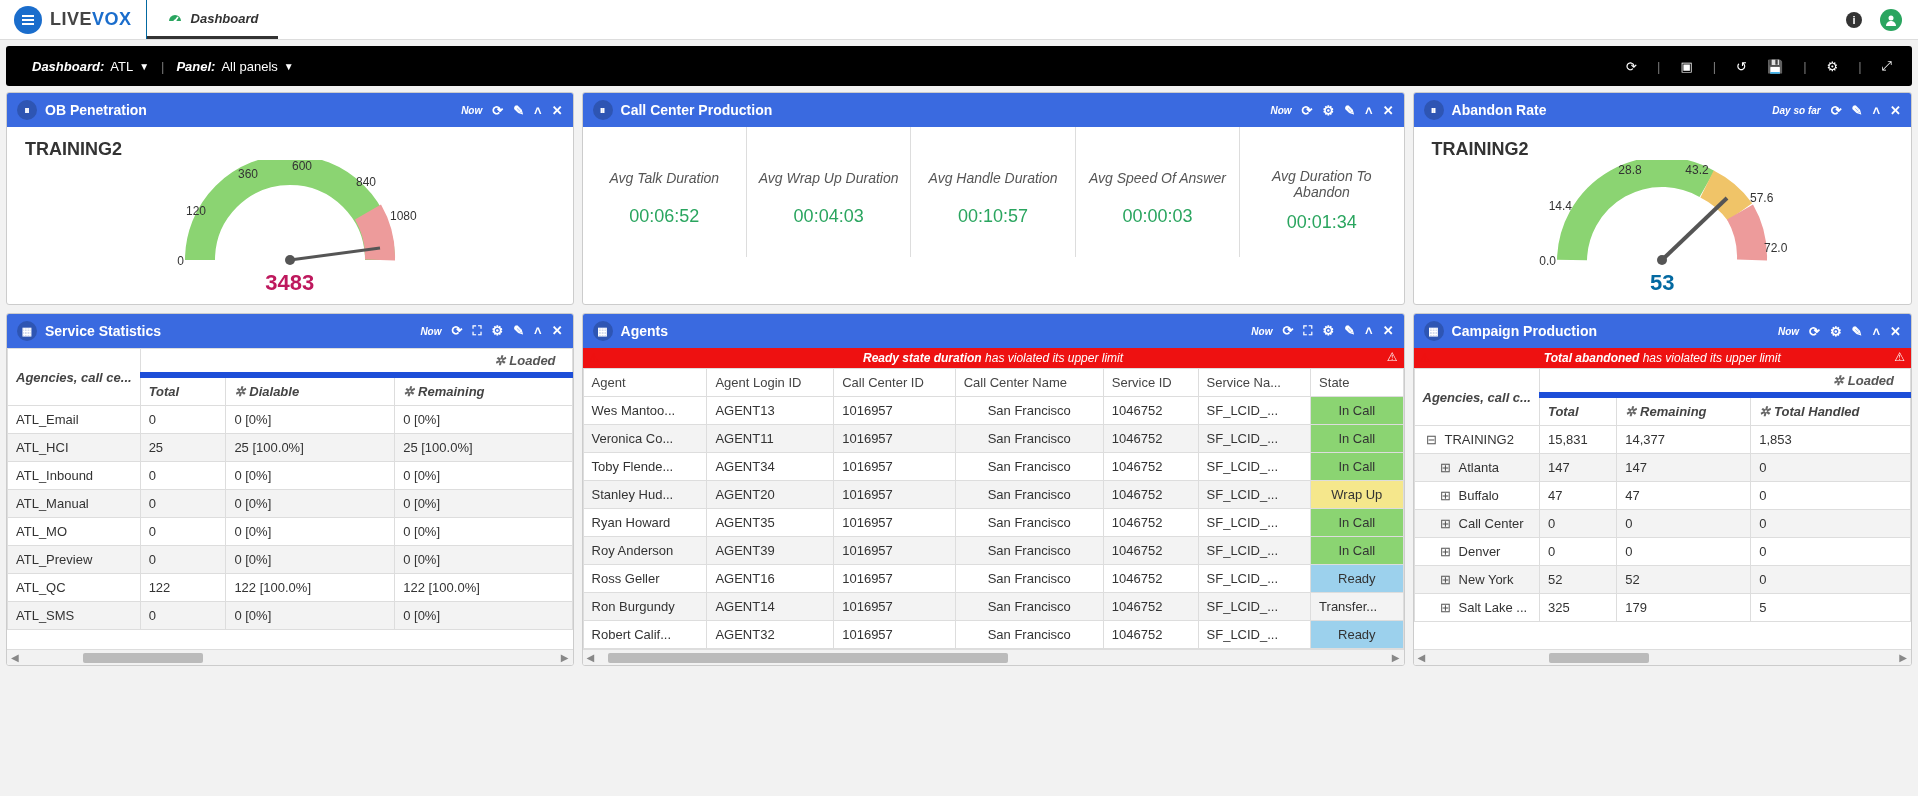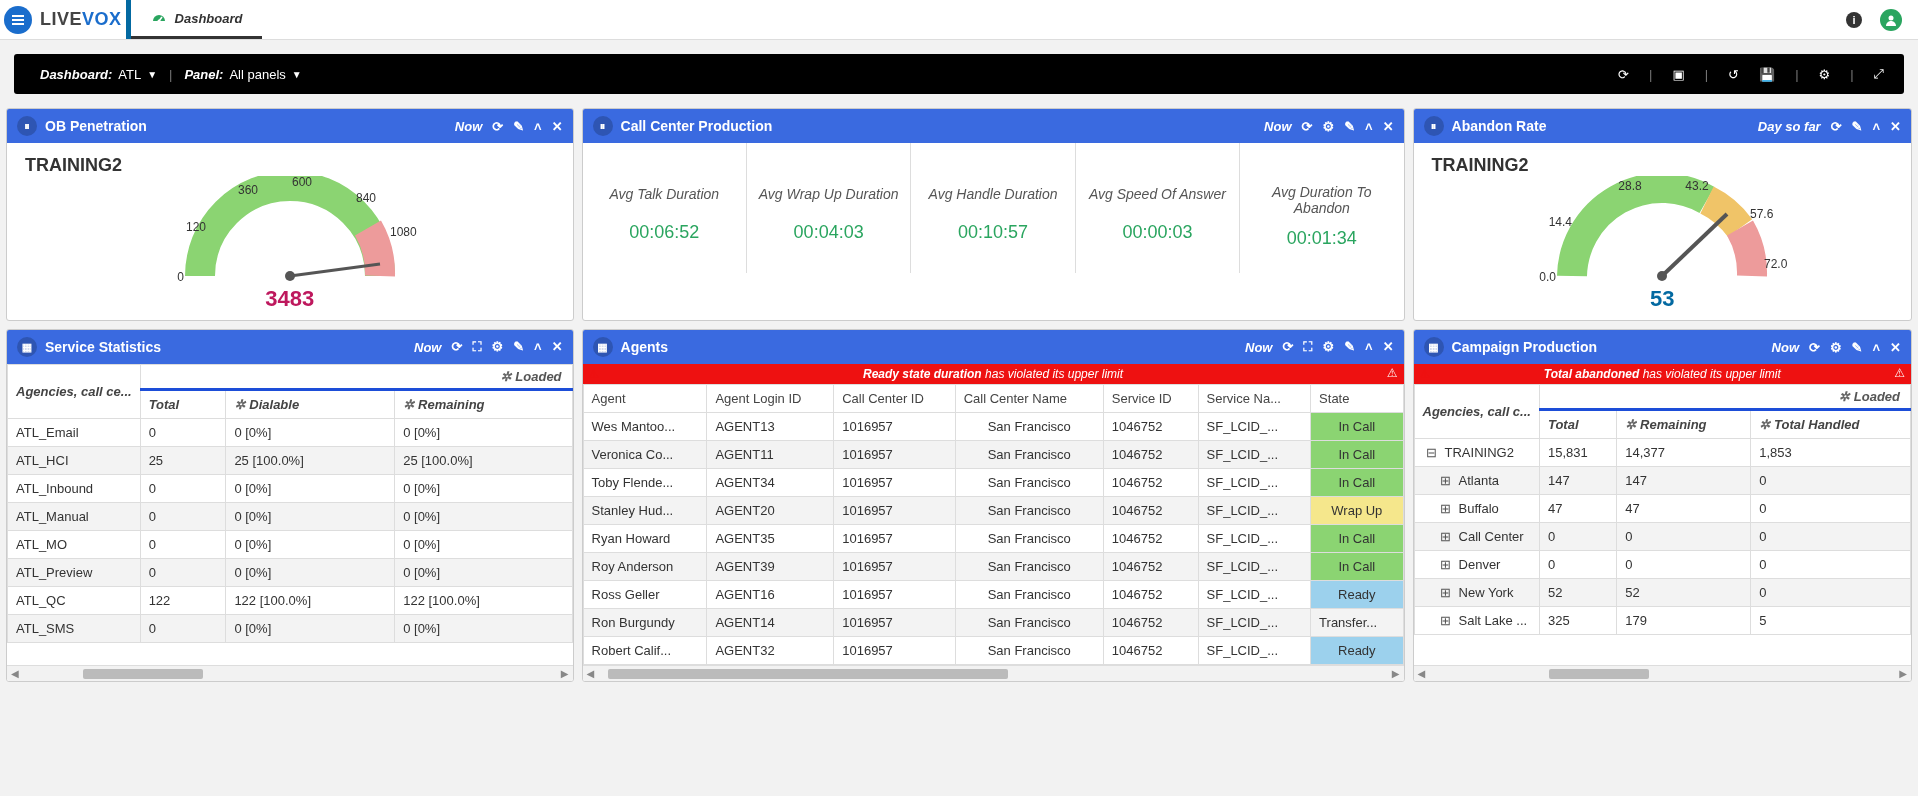--- a/index.html
+++ b/index.html
@@ -1,45 +1,45 @@
 <!DOCTYPE html>
 <html><head>
 <meta charset="utf-8">
 <style>
 * { box-sizing: border-box; margin: 0; padding: 0; }
 body { font-family: Arial, Helvetica, sans-serif; font-size: 13px; background: #f2f2f2; color: #333; }
 .topnav { display: flex; align-items: center; height: 40px; background: #fff; border-bottom: 1px solid #ddd; }
-.logo-wrap { display: flex; align-items: center; padding: 0 4px; gap: 8px; height: 100%; border-right: 5px solid #0369a1; }
+.logo-wrap { display: flex; align-items: center; padding: 0 14px; gap: 8px; height: 100%; border-right: 1px solid #0369a1; }
 .logo-circle { width: 28px; height: 28px; border-radius: 50%; background: #1a6dcc; display: flex; align-items: center; justify-content: center; color: #fff; font-weight: bold; }
 .logo-text { font-size: 18px; letter-spacing: 0.5px; }
 .logo-text .live { color: #444; font-weight: 600; }
 .logo-text .vox { color: #1a6dcc; font-weight: 600; }
 .tab { display: flex; align-items: center; gap: 8px; height: 100%; padding: 0 20px; border-bottom: 3px solid #333; font-style: italic; font-weight: bold; color: #333; }
 .tab .ticon { color: #2aa55f; }
 .topnav .spacer { flex: 1; }
 .topnav .righticons { display: flex; gap: 18px; padding-right: 16px; align-items: center; }
 .info-icon { width: 16px; height: 16px; border-radius: 50%; background: #333; color: #fff; display: flex; align-items: center; justify-content: center; font-size: 11px; font-weight: bold; }
 .user-icon { width: 22px; height: 22px; border-radius: 50%; background: #2aa55f; display: flex; align-items: center; justify-content: center; color: #fff; font-size: 13px; }
 
-.blackbar { height: 40px; background: #000; color: #fff; display: flex; align-items: center; padding: 0 14px; margin: 14px; border-radius: 3px; font-size: 13px; }
+.blackbar { height: 40px; background: #000; color: #fff; display: flex; align-items: center; padding: 0 14px; margin: 6px; border-radius: 3px; font-size: 13px; }
 .blackbar .seg { padding: 0 12px; display: flex; align-items: center; gap: 6px; }
 .blackbar .sep { color: #777; }
 .blackbar .lbl { font-style: italic; font-weight: bold; }
 .blackbar .val { }
 .blackbar .caret { font-size: 10px; }
 .blackbar .spacer { flex: 1; }
 .blackbar .ricons { display: flex; gap: 8px; align-items: center; }
 .blackbar .ricons span { padding: 0 6px; cursor: pointer; }
 
 .grid { display: grid; grid-template-columns: 1fr 1.45fr 0.88fr; grid-template-rows: auto auto; gap: 8px; padding: 0 6px 6px 6px; }
 .panel { background: #fff; border: 1px solid #ccc; border-radius: 3px; display: flex; flex-direction: column; overflow: hidden; }
 .phead { background: #3a6ae0; color: #fff; height: 34px; display: flex; align-items: center; padding: 0 10px; font-weight: bold; font-size: 14px; }
 .phead .picon { width: 20px; height: 20px; border-radius: 50%; background: #2e55b3; display: flex; align-items: center; justify-content: center; margin-right: 8px; font-size: 11px; }
 .phead .ptitle { flex: 1; }
-.phead .ptime { font-style: italic; font-size: 13px; margin-right: 10px; }
+.phead .ptime { font-style: italic; font-size: 10px; margin-right: 10px; }
 .phead .pctl { display: flex; gap: 10px; font-size: 13px; }
 .phead .pctl span { cursor: pointer; }
 
 .pbody { flex: 1; overflow: hidden; position: relative; }
 .gaugebox { display: flex; flex-direction: column; align-items: center; padding: 8px 10px; }
 .gaugebox .gtitle { align-self: flex-start; font-size: 18px; font-weight: 600; color: #333; margin-left: 8px; margin-top: 4px; }
 .gauge-svg { width: 100%; max-width: 300px; }
 .gauge-val { font-size: 22px; color: #be185d; font-weight: 600; margin-top: -10px; }
 .gauge-val-orange { color: #0369a1; }
 
@@ -61,21 +61,21 @@
 th, td { border: 1px solid #ddd; padding: 6px 8px; text-align: left; white-space: nowrap; }
 th { font-weight: normal; color: #444; background: #fff; }
 th.group { font-style: italic; font-weight: bold; vertical-align: middle; }
 th .gear { color: #666; margin-right: 4px; }
 tbody tr:nth-child(odd) { background: #fff; }
 tbody tr:nth-child(even) { background: #f3f3f3; }
 td.incell { background: #8bd472; text-align: center; margin-top: 24px; }
 td.wrapup { background: #f5e78c; text-align: center; }
 td.ready { background: #9cd1ed; text-align: center; }
 td.center { text-align: center; }
-.loadedrow { text-align: right; padding: 4px 10px; font-style: italic; font-weight: bold; color: #555; border-bottom: 3px solid #1d4ed8; }
+.loadedrow { text-align: right; padding: 4px 16px; font-style: italic; font-weight: bold; color: #555; border-bottom: 6px solid #1d4ed8; }
 .loadedrow .gear { color: #666; margin-right: 4px; }
 .expicon { display: inline-block; width: 14px; text-align: center; margin-right: 6px; color: #555; }
 .hscroll { height: 16px; background: #f2f2f2; border-top: 1px solid #ddd; display: flex; align-items: center; }
 .hscroll .bar { height: 10px; background: #bbb; border-radius: 2px; margin-left: 60px; width: 120px; }
 .hscroll .arrow { padding: 0 4px; color: #888; font-size: 10px; }
 .hscroll .sp { flex: 1; }
 .lw { position: relative; }
 .lw .warnL { position: absolute; left: 6px; top: 3px; color: #e11; font-size: 12px; font-style: normal; }
 
 .row1 .pbody { height: 160px; }

